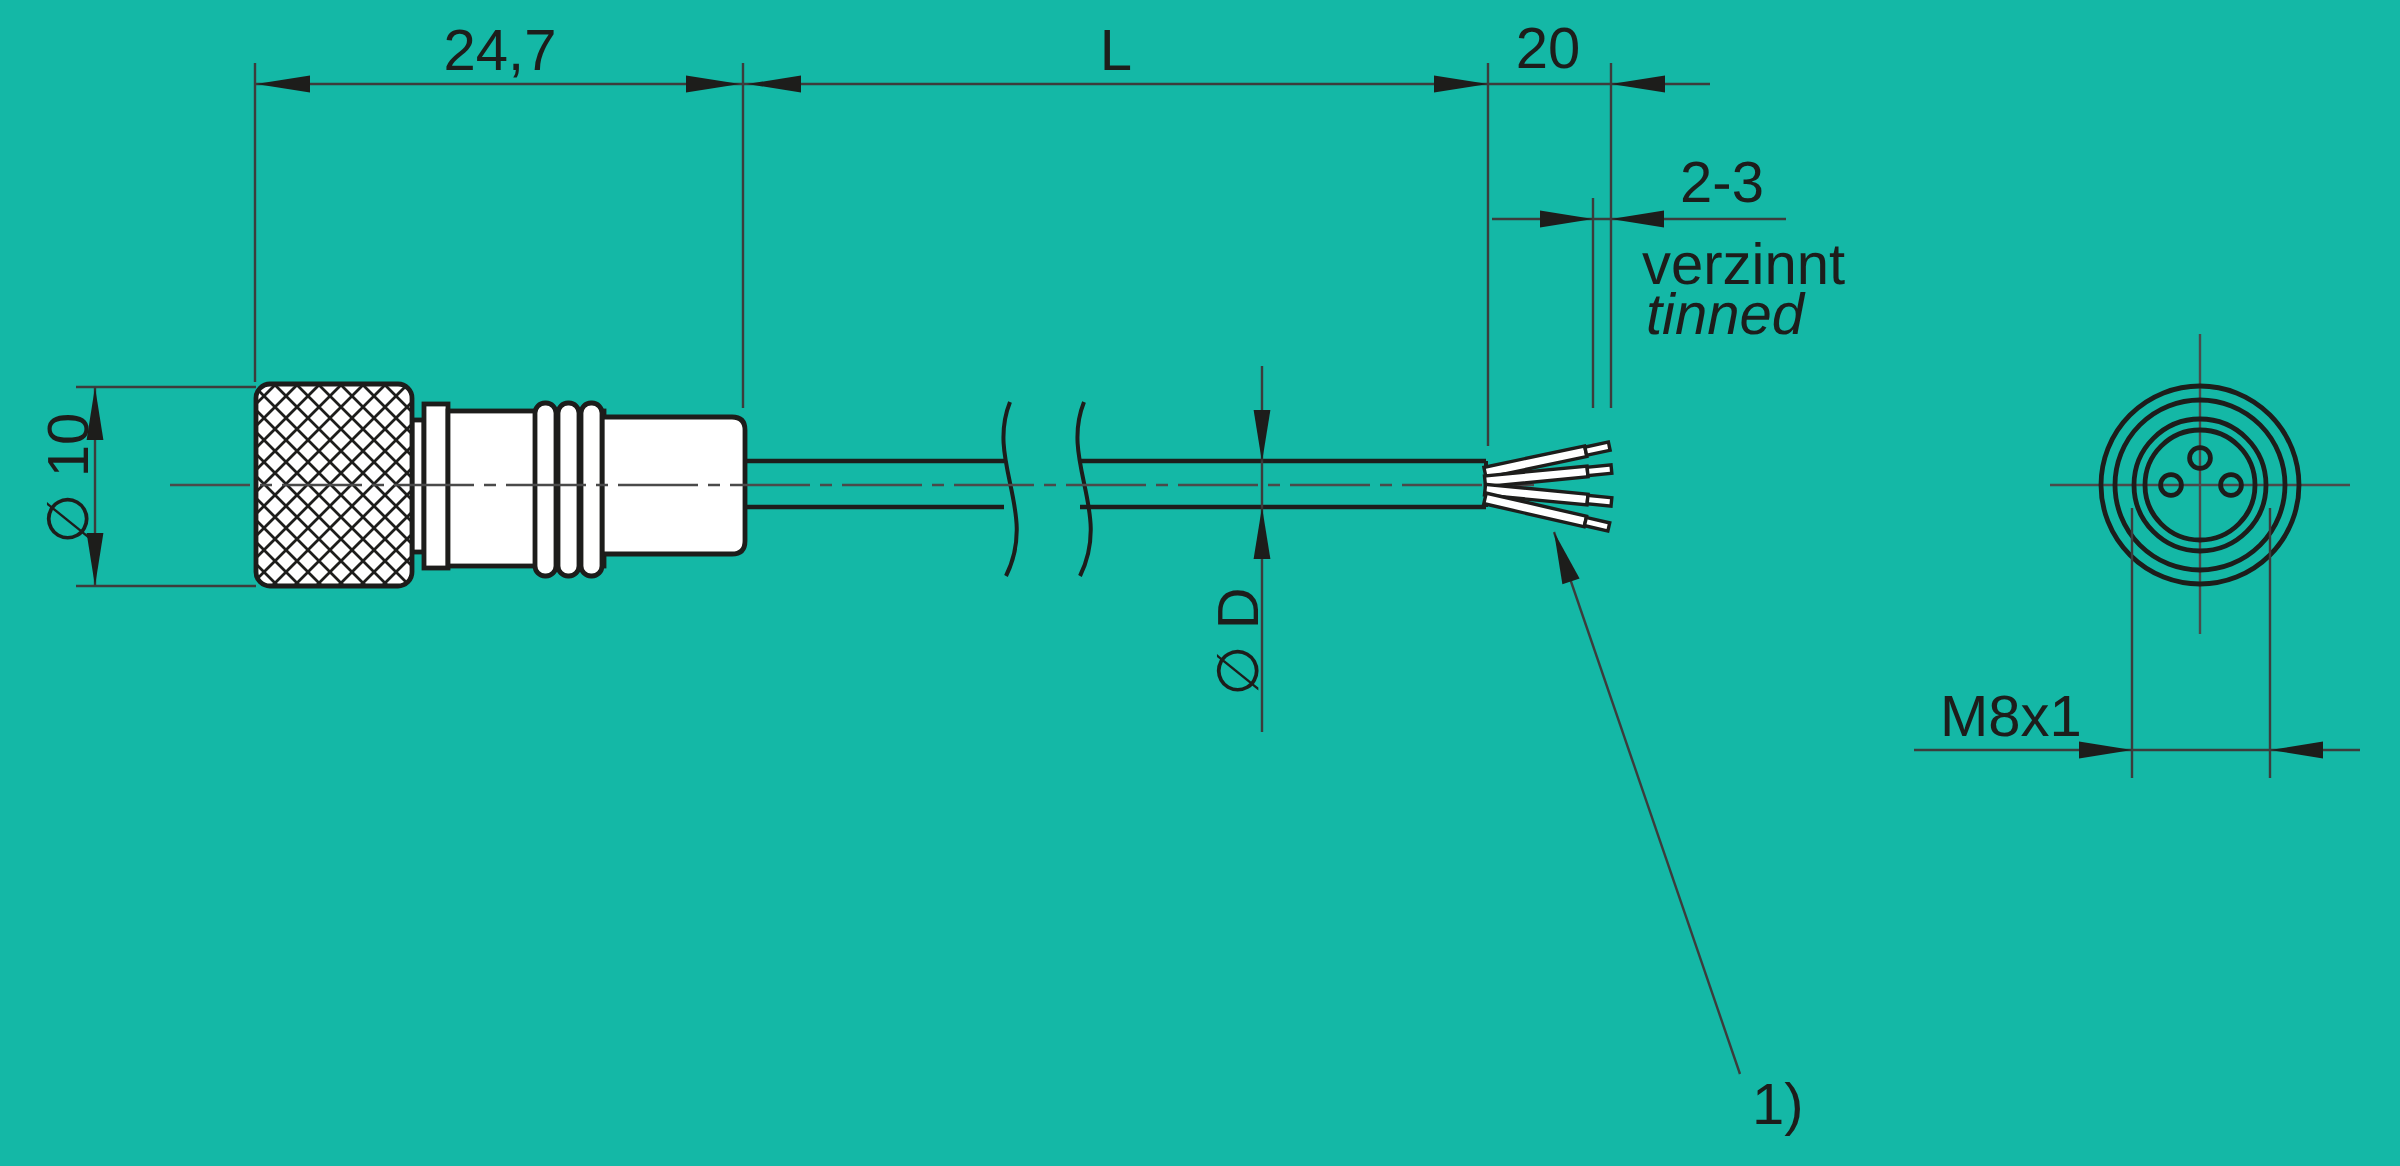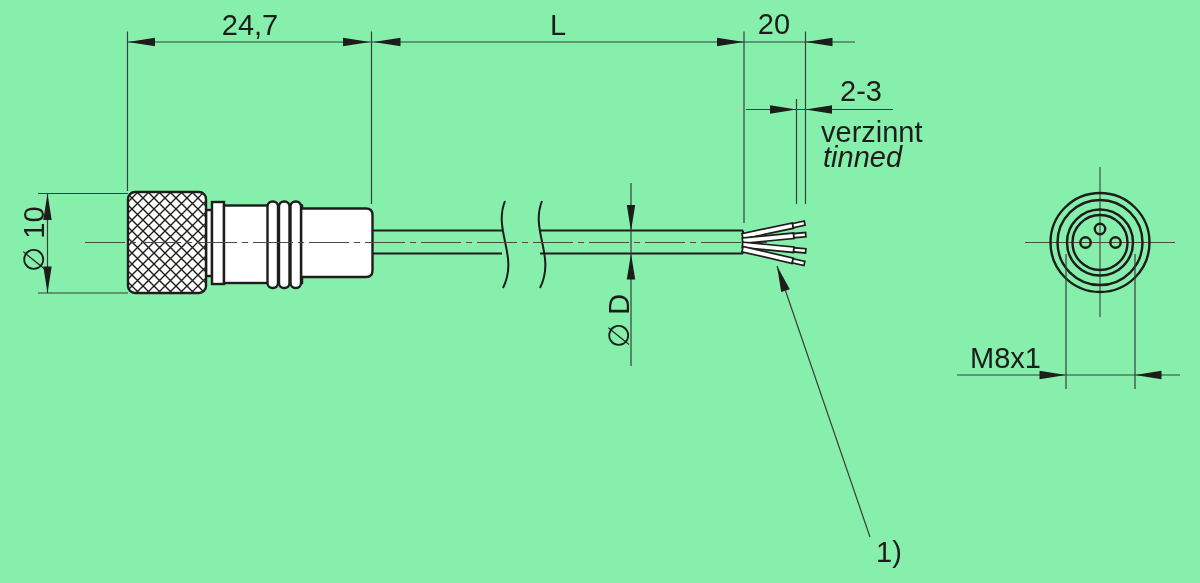--- a/index.html
+++ b/index.html
@@ -1,16 +1,16 @@
 <!DOCTYPE html>
 <html><head>
 <meta charset="utf-8">
 <style>
   html,body{margin:0;padding:0;background:#fff;}
-  .stage{position:relative;width:1200px;height:583px;background:#86efac;overflow:hidden;
+  .stage{position:relative;width:1200px;height:583px;background:#14b8a6;overflow:hidden;
          font-family:"Liberation Sans","DejaVu Sans",sans-serif;}
   svg{display:block}
   text{fill:#1d1d1b;font-size:29px;font-family:"Liberation Sans","DejaVu Sans",sans-serif;}
   .italic{font-style:italic;}
   .outline{stroke:#1d1d1b;stroke-width:2.4;fill:#ffffff;}
   .outline-nf{stroke:#1d1d1b;stroke-width:2.4;fill:none;}
   .thin{stroke:#3c3c3c;stroke-width:1.2;fill:none;}
   .center{stroke:#4a4a4a;stroke-width:1.2;fill:none;}
   .arrow{fill:#1d1d1b;stroke:none;}
 </style>

